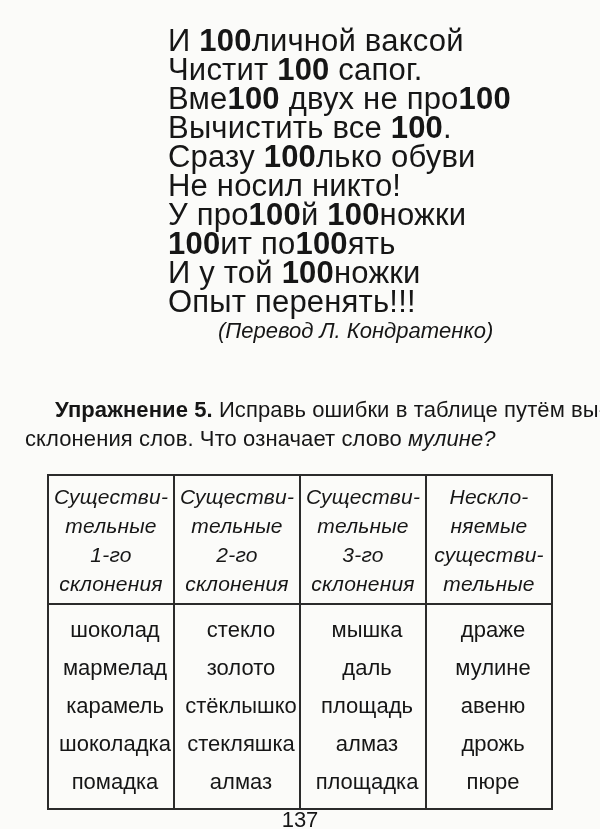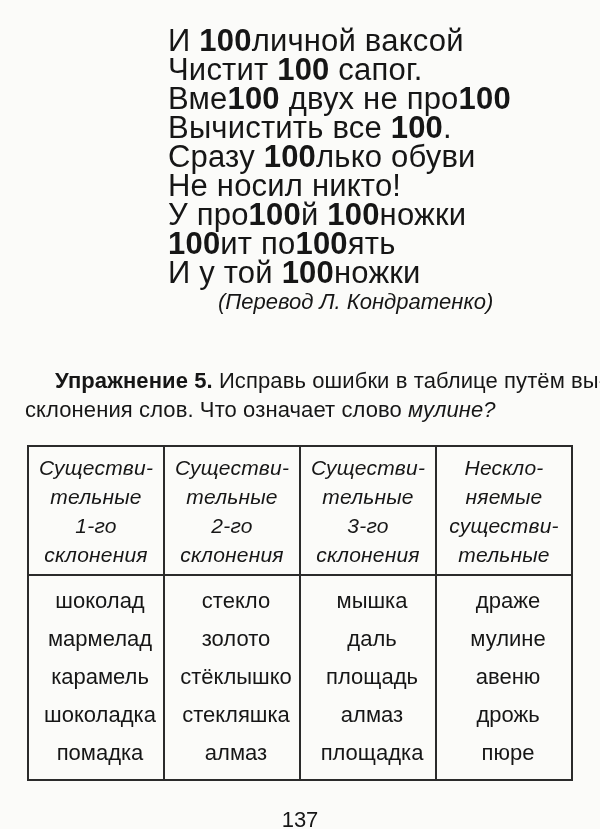--- a/index.html
+++ b/index.html
@@ -37,21 +37,21 @@
     font-size: 22px;
     line-height: 29px;
     text-indent: 30px;
     letter-spacing: 0.1px;
   }
   .exercise .line { white-space: nowrap; }
   .ex-label { font-weight: 700; }
   .italic { font-style: italic; }
   
   table.decl {
-    width: 546px;
+    width: 506px;
     margin: 21px auto 4px auto;
     border-collapse: collapse;
     table-layout: fixed;
   }
   table.decl td {
     border: 2px solid #2b2b2b;
     text-align: center;
     vertical-align: top;
   }
   td.head-cell {
@@ -86,20 +86,21 @@
 <div class="poem">
   <div class="poem-line"><span>И </span><span class="num">100</span><span>личной ваксой</span></div>
   <div class="poem-line"><span>Чистит </span><span class="num">100</span><span> сапог.</span></div>
   <div class="poem-line"><span>Вме</span><span class="num">100</span><span> двух не про</span><span class="num">100</span></div>
   <div class="poem-line"><span>Вычистить все </span><span class="num">100</span><span>.</span></div>
   <div class="poem-line"><span>Сразу </span><span class="num">100</span><span>лько обуви</span></div>
   <div class="poem-line"><span>Не носил никто!</span></div>
   <div class="poem-line"><span>У про</span><span class="num">100</span><span>й </span><span class="num">100</span><span>ножки</span></div>
   <div class="poem-line"><span class="num">100</span><span>ит по</span><span class="num">100</span><span>ять</span></div>
   <div class="poem-line"><span>И у той </span><span class="num">100</span><span>ножки</span></div>
+  <div class="poem-line"><span>Опыт перенять!!!</span></div>
 </div>
 <div class="attribution">(Перевод Л. Кондратенко)</div>
 
 <div class="exercise"><span class="line"><span class="ex-label">Упражнение 5.</span><span> Исправь ошибки в таблице путём вы-</span></span><br><span class="line"><span>склонения слов. Что означает слово </span><span class="italic">мулине?</span></span></div>
 
 <table class="decl">
   <tbody>
     <tr>
       <td class="head-cell">Существи-
 тельные

